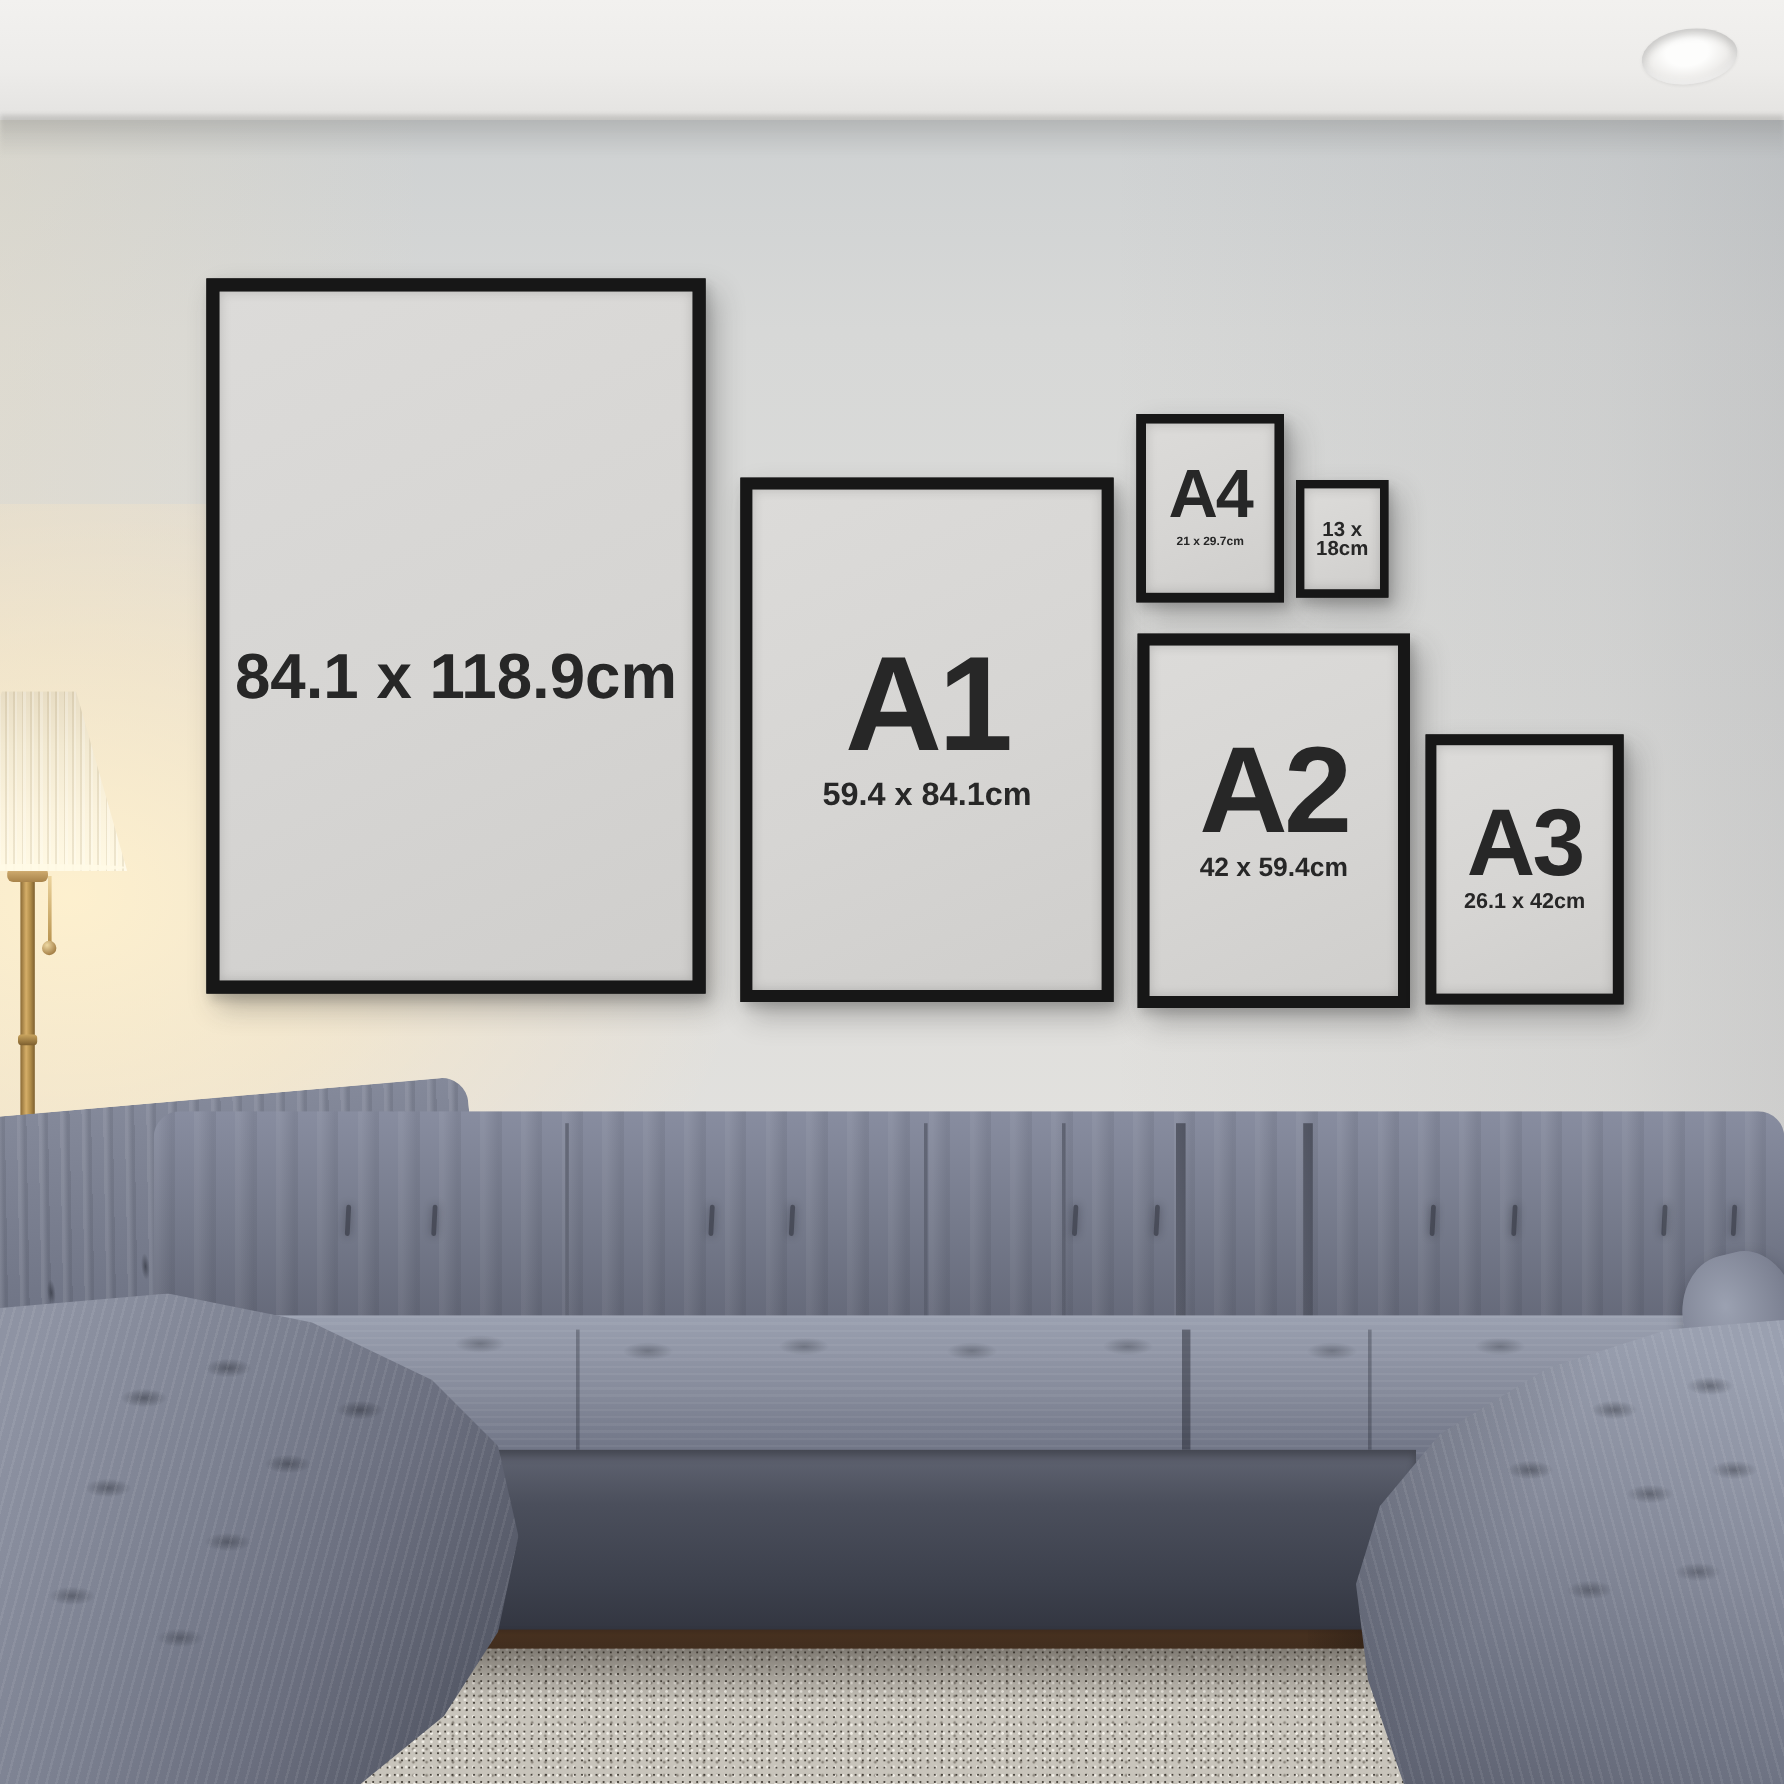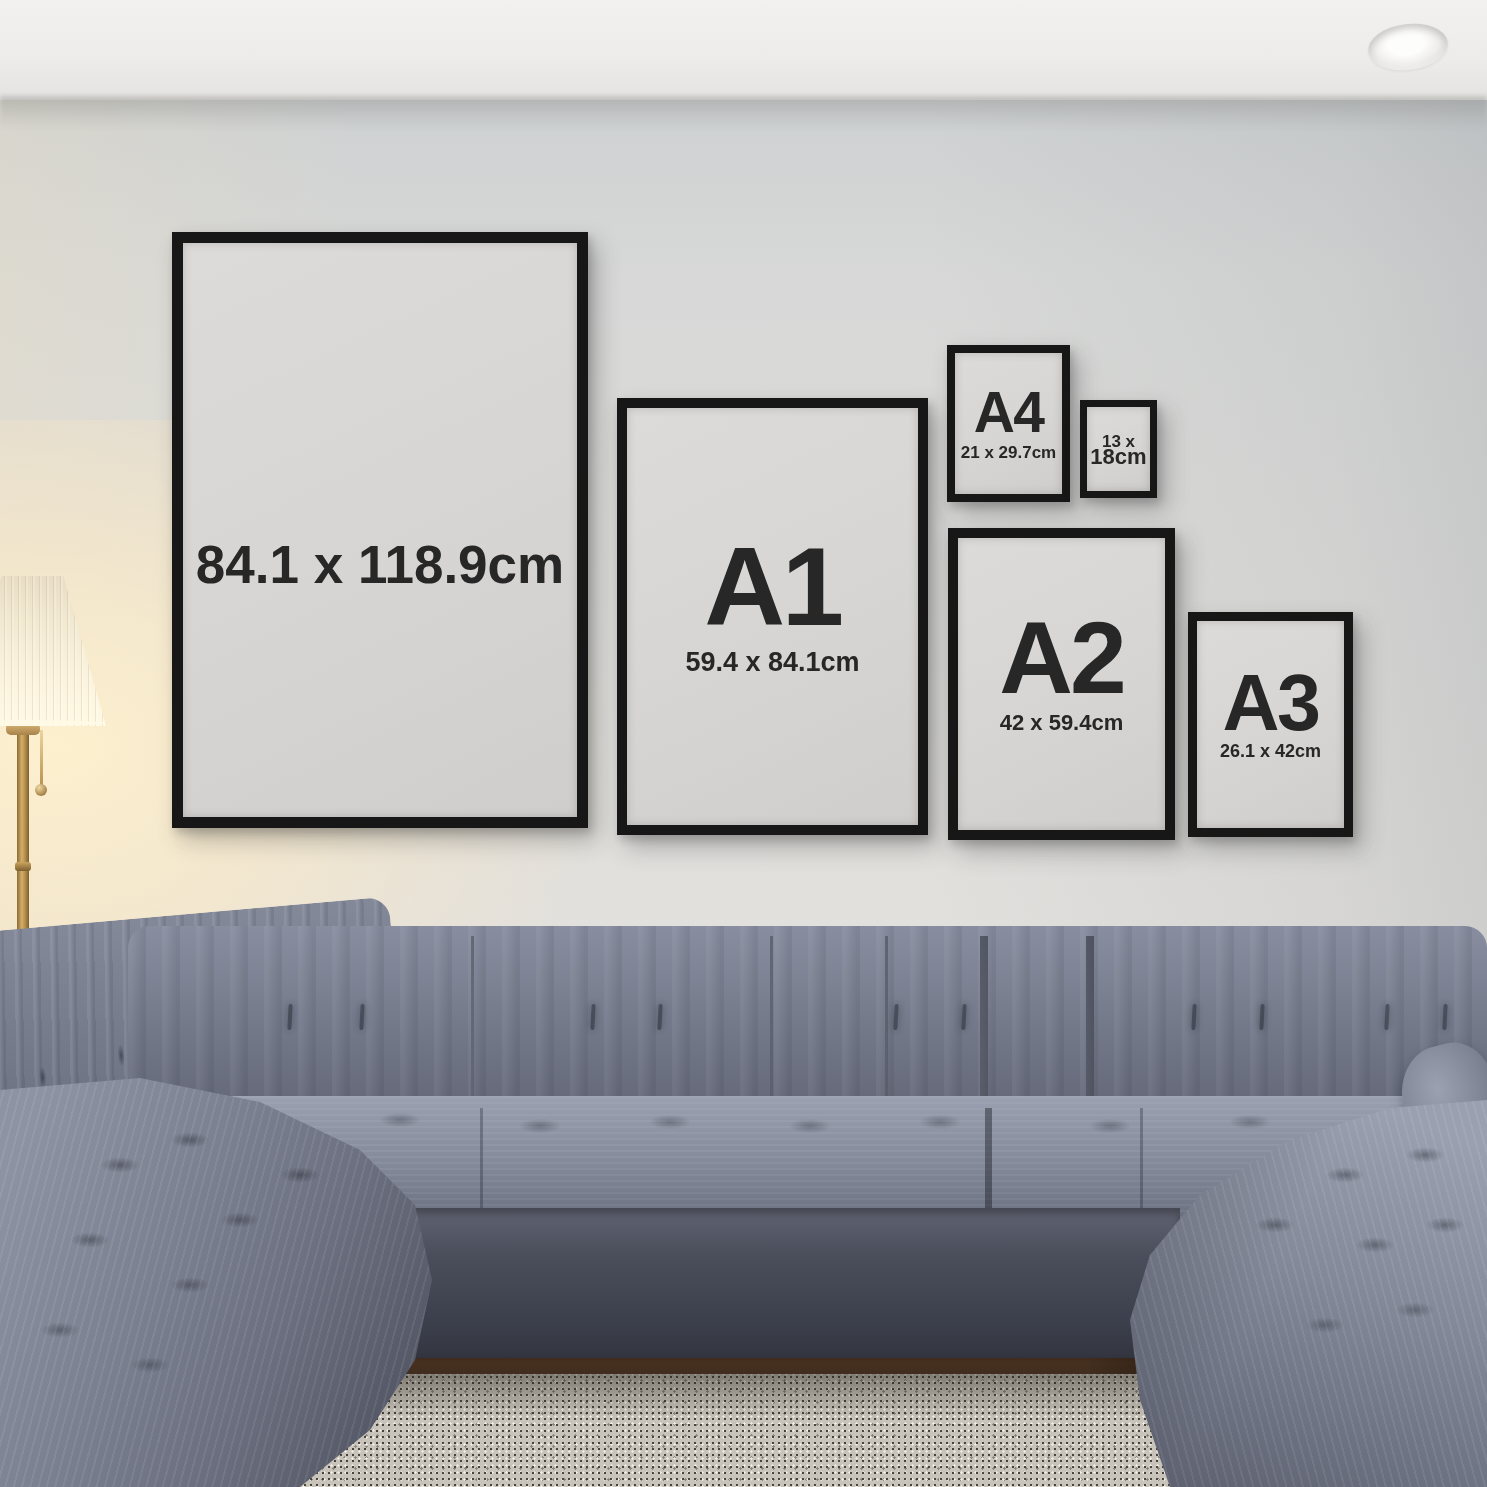--- a/index.html
+++ b/index.html
@@ -42,25 +42,25 @@
   .frame-a0{left:172px;top:232px;width:416px;height:596px;border-width:11px;}
   .frame-a0 .size-label{top:38%;font-size:185px;}
   .frame-a0 .size-dims{top:56%;font-size:53px;}
 
   .frame-a1{left:617px;top:398px;width:311px;height:437px;border-width:10px;}
   .frame-a1 .size-label{top:43%;font-size:112px;}
   .frame-a1 .size-dims{top:61%;font-size:27px;}
 
   .frame-a4{left:947px;top:345px;width:123px;height:157px;border-width:8px;}
   .frame-a4 .size-label{top:42%;font-size:57px;}
-  .frame-a4 .size-dims{top:70%;font-size:17px;}
+  .frame-a4 .size-dims{top:70%;font-size:10px;}
 
   .frame-13x18{left:1080px;top:400px;width:77px;height:98px;border-width:7px;}
   .frame-13x18 .line1{top:41%;font-size:17px;}
-  .frame-13x18 .line2{top:60%;font-size:22px;}
+  .frame-13x18 .line2{top:60%;font-size:17px;}
 
   .frame-a2{left:948px;top:528px;width:227px;height:312px;border-width:10px;}
   .frame-a2 .size-label{top:41%;font-size:102px;}
   .frame-a2 .size-dims{top:63.5%;font-size:22px;}
 
   .frame-a3{left:1188px;top:612px;width:165px;height:225px;border-width:9px;}
   .frame-a3 .size-label{top:39%;font-size:79px;}
   .frame-a3 .size-dims{top:63%;font-size:18px;}
 
   

